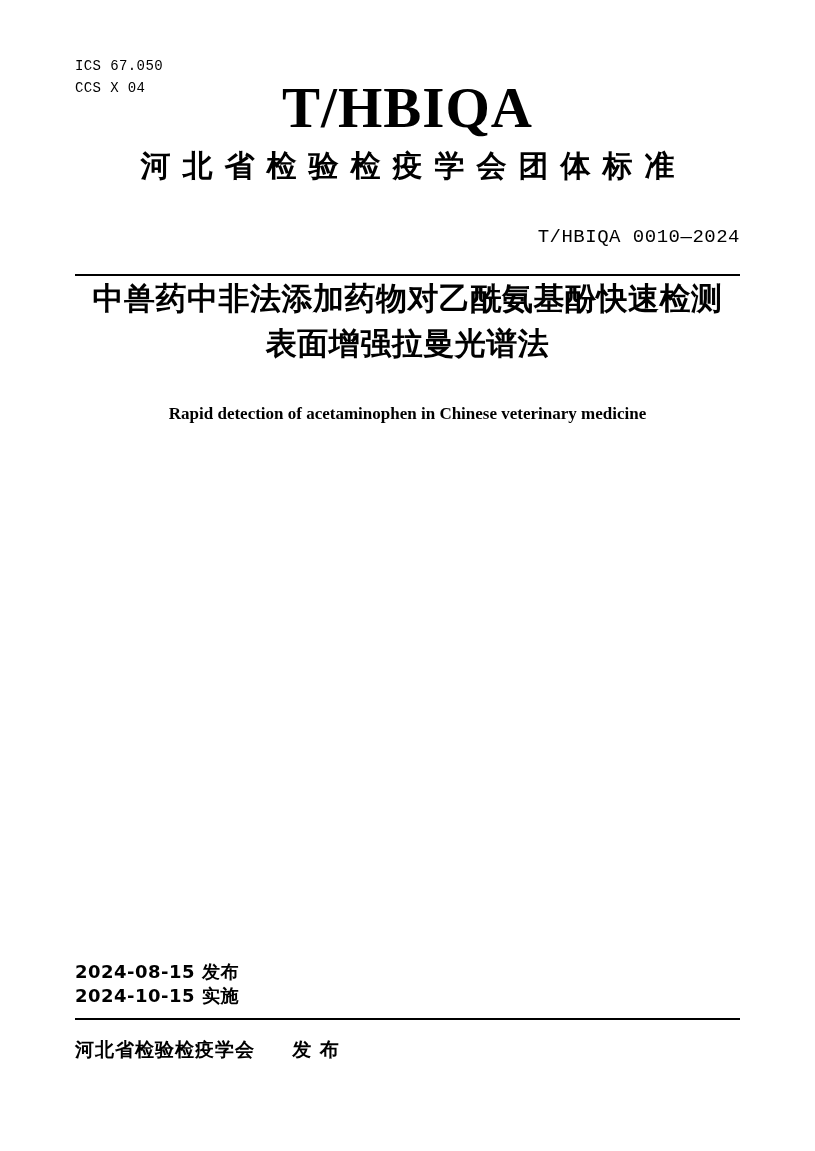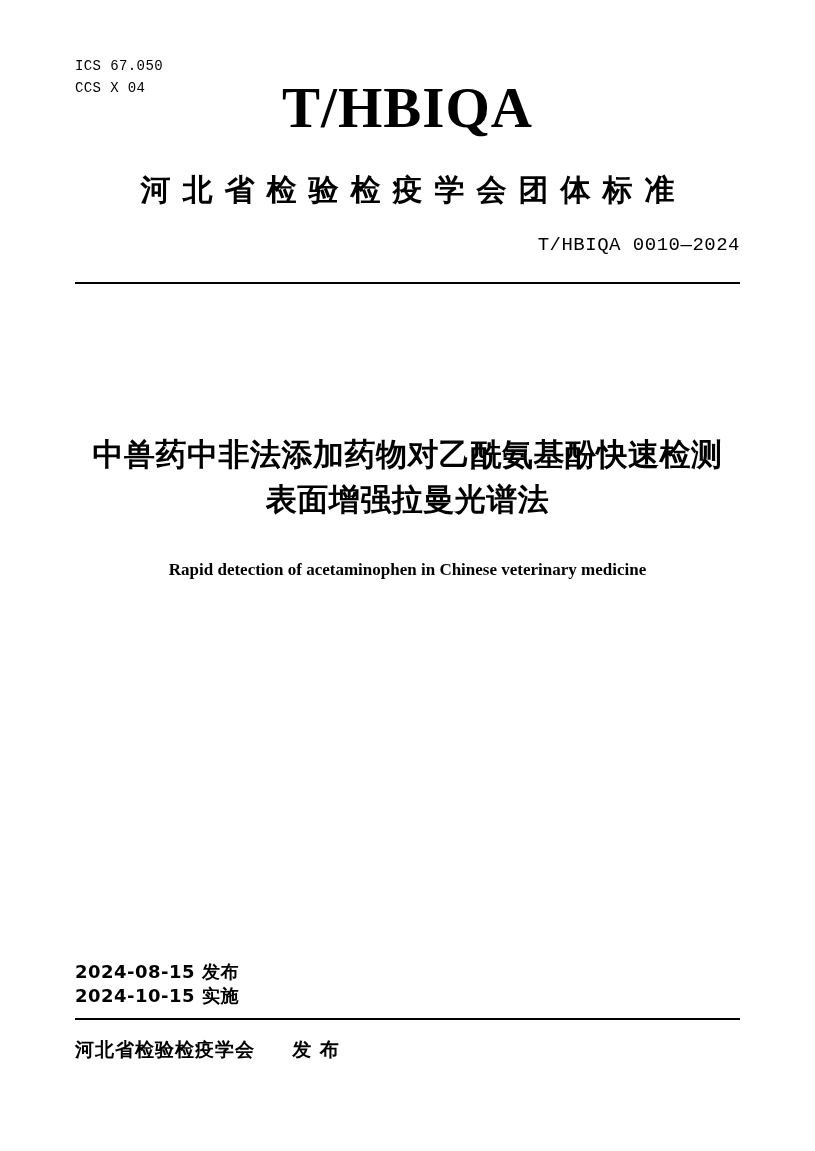--- a/index.html
+++ b/index.html
@@ -43,48 +43,47 @@
     font-family: "Liberation Serif", serif;
     font-weight: bold;
     font-size: 57px;
     letter-spacing: 1px;
     line-height: 1.05;
   }
 
   
   .assoc {
     text-align: center;
-    margin-top: 34px;
+    margin-top: 10px;
     font-family: "DejaVu Sans", sans-serif;
     font-weight: bold;
     font-size: 30px;
     letter-spacing: 12px;
     text-indent: 12px;
     line-height: 1.2;
   }
 
   
   .stdnum {
     text-align: right;
-    margin-top: 26px;
+    margin-top: 42px;
     font-family: "Liberation Mono", monospace;
     font-size: 19px;
     letter-spacing: 0.5px;
   }
 
   
   .rule {
     margin-top: 26px;
     border-top: 2px solid #000;
     height: 0;
   }
 
   
   .title-cn {
-    margin-top: 148px;
     text-align: center;
     font-family: "DejaVu Sans", sans-serif;
     font-weight: bold;
     font-size: 31px;
     line-height: 1.45;
     letter-spacing: 0.5px;
   }
   .title-cn .line2 {
     display: block;
   }

